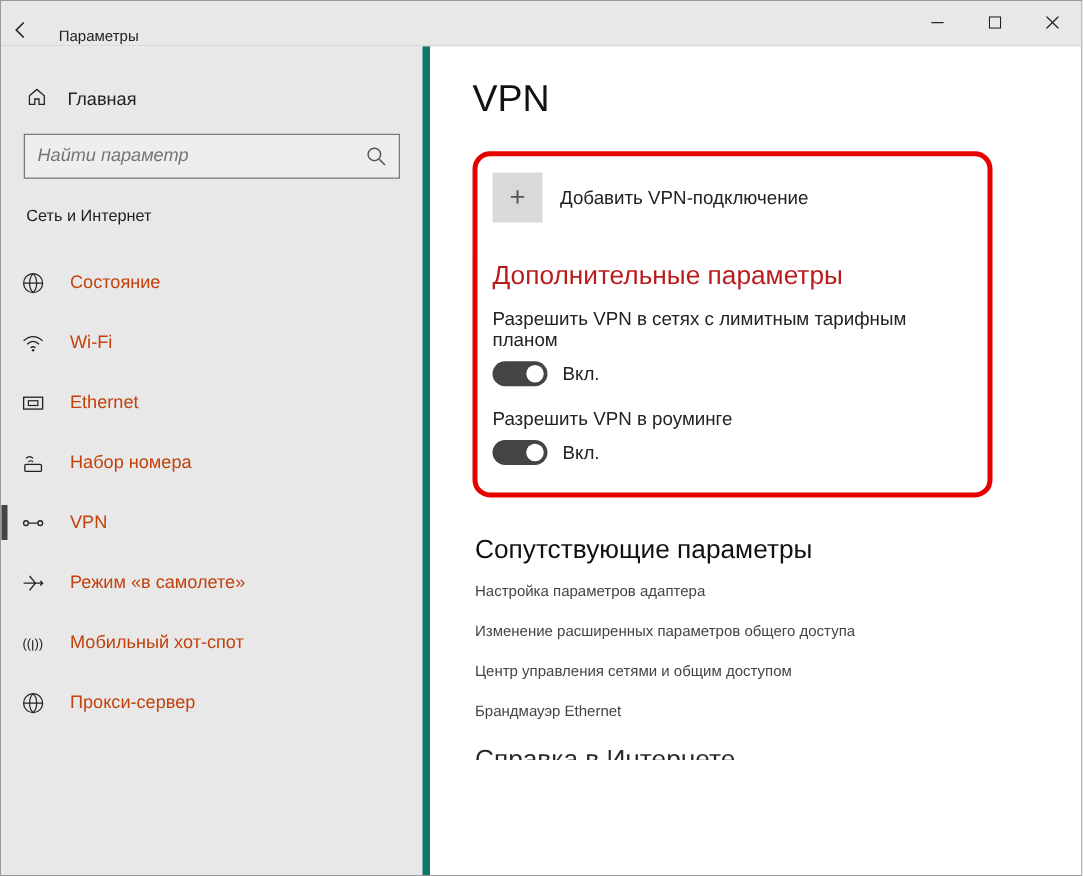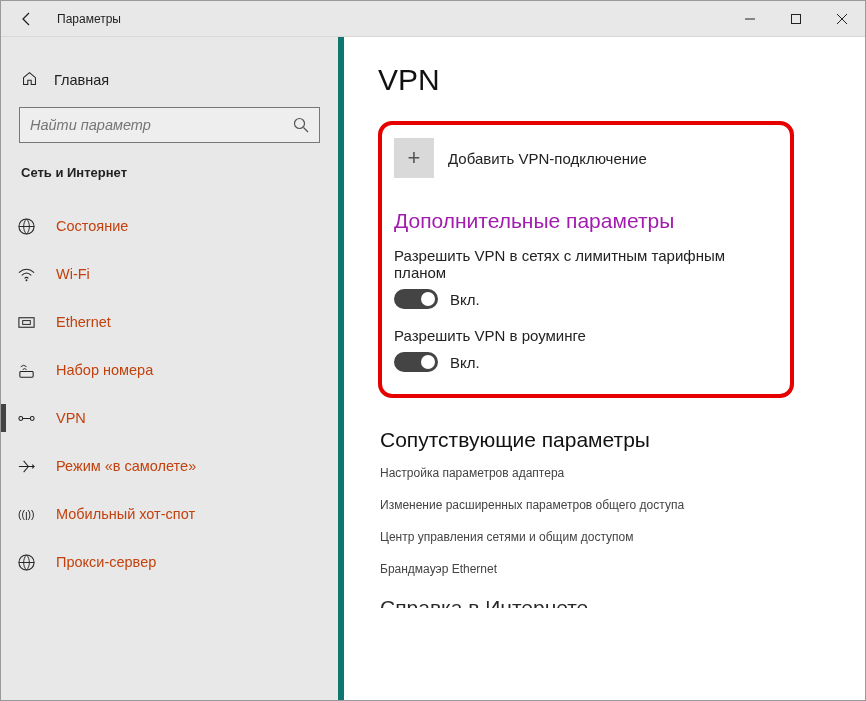--- a/index.html
+++ b/index.html
@@ -1,43 +1,43 @@
 <!DOCTYPE html>
 <html><head>
 <meta charset="utf-8">
 <style>
   * { box-sizing: border-box; margin: 0; padding: 0; }
   html, body { width: 866px; height: 701px; overflow: hidden; font-family: "Segoe UI", Arial, sans-serif; background: #fff; }
   .window { width: 866px; height: 701px; border: 1px solid #9a9a9a; background: #fff; position: relative; display: flex; flex-direction: column; }
-  .titlebar { height: 36px; display: flex; align-items: center; padding-left: 14px; background: #e8e8e8; border-bottom: 1px solid #d8d8d8; }
+  .titlebar { height: 36px; display: flex; align-items: flex-end; padding-left: 4px; background: #e8e8e8; border-bottom: 1px solid #d8d8d8; }
   .tb-back { width: 24px; height: 24px; display: flex; align-items: center; justify-content: center; cursor: pointer; }
   .tb-title { font-size: 12px; color: #222; margin-left: 18px; }
   .tb-controls { margin-left: auto; display: flex; }
   .tb-btn { width: 46px; height: 36px; display: flex; align-items: center; justify-content: center; cursor: pointer; }
   .tb-btn svg { width: 10px; height: 10px; }
   .body { flex: 1; display: flex; overflow: hidden; }
   .sidebar { width: 343px; background: #e8e8e8; border-right: 6px solid #0f766e; padding-top: 26px; display: flex; flex-direction: column; }
   .home-row { display: flex; align-items: center; padding: 0 18px 0 20px; height: 34px; cursor: pointer; }
   .home-row .lbl { margin-left: 16px; font-size: 14.5px; color: #222; }
   .searchbox { margin: 10px 18px 0 18px; height: 36px; border: 1px solid #777; background: #eee; display: flex; align-items: center; padding: 0 10px; gap: 30px; }
   .searchbox input { flex: 1; border: none; background: transparent; outline: none; font-size: 14.5px; color: #666; font-style: italic; }
   .searchbox .sicon { width: 16px; height: 16px; }
-  .section-hdr { margin: 22px 18px 10px 20px; font-size: 13px; font-weight: 700; color: #222; }
+  .section-hdr { margin: 22px 18px 10px 20px; font-size: 13px; font-weight: 400; color: #222; }
   .nav { margin-top: 12px; }
   .nav-item { display: flex; align-items: center; height: 48px; padding-left: 16px; cursor: pointer; font-size: 14.5px; color: #c2410c; position: relative; }
   .nav-item .lbl { margin-left: 20px; }
   .nav-item.selected::before { content: ""; position: absolute; left: 0; top: 10px; bottom: 10px; width: 5px; background: #444; }
   .nav-item .nicon { width: 19px; height: 19px; display: flex; align-items: center; justify-content: center; }
   .content { flex: 1; padding: 26px 0 0 34px; overflow: hidden; position: relative; }
   .page-title { font-size: 30px; font-weight: 400; color: #111; margin-bottom: 24px; }
   .highlight { border: 4px solid #e60000; border-radius: 14px; padding: 12px 24px 18px 12px; width: 416px; }
   .add-row { display: flex; align-items: center; height: 42px; cursor: pointer; }
   .add-box { width: 40px; height: 40px; background: #d9d9d9; display: flex; align-items: center; justify-content: center; color: #555; font-size: 22px; font-weight: 300; }
   .add-row .lbl { margin-left: 14px; font-size: 15px; color: #222; }
-  .subhdr { font-size: 21px; font-weight: 400; color: #a21caf; margin-top: 30px; margin-bottom: 14px; }
+  .subhdr { font-size: 21px; font-weight: 400; color: #b91c1c; margin-top: 30px; margin-bottom: 14px; }
   .opt-label { font-size: 15px; color: #222; margin-bottom: 8px; }
   .toggle-row { display: flex; align-items: center; margin-bottom: 18px; }
   .toggle { width: 44px; height: 20px; border-radius: 10px; background: #444; position: relative; cursor: pointer; }
   .toggle::after { content: ""; position: absolute; right: 3px; top: 3px; width: 14px; height: 14px; background: #fff; border-radius: 50%; }
   .toggle-state { margin-left: 12px; font-size: 15px; color: #222; }
   .subhdr2 { font-size: 21px; font-weight: 400; color: #111; margin-top: 30px; margin-bottom: 14px; margin-left: 2px; }
   .link { font-size: 12px; color: #444; margin-bottom: 18px; cursor: pointer; margin-left: 2px; }
   .cutoff { font-size: 21px; color: #111; margin-top: 16px; margin-left: 2px; opacity: 0.9; }
 </style>
 </head>

